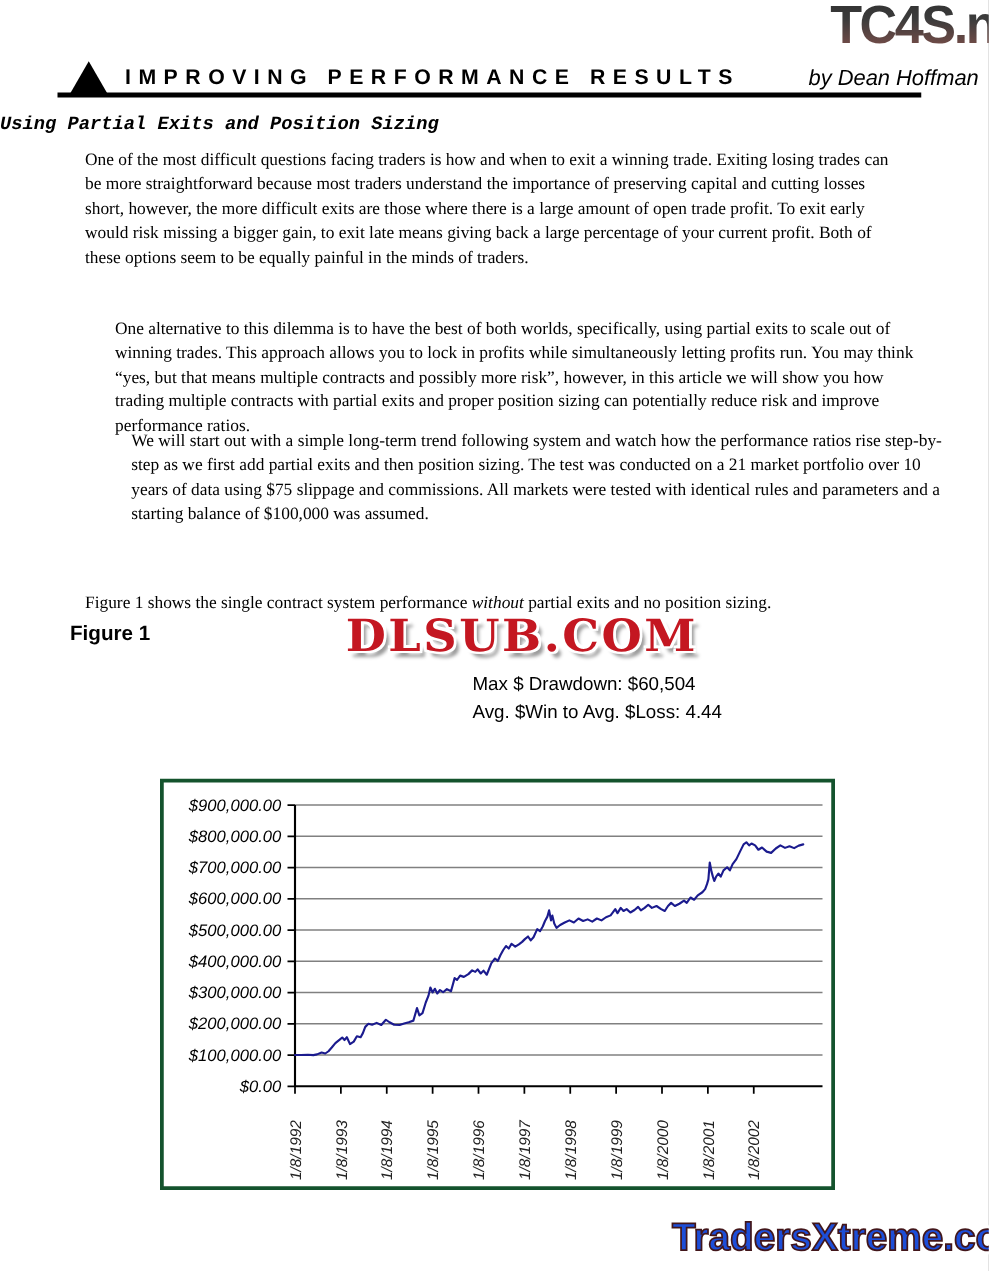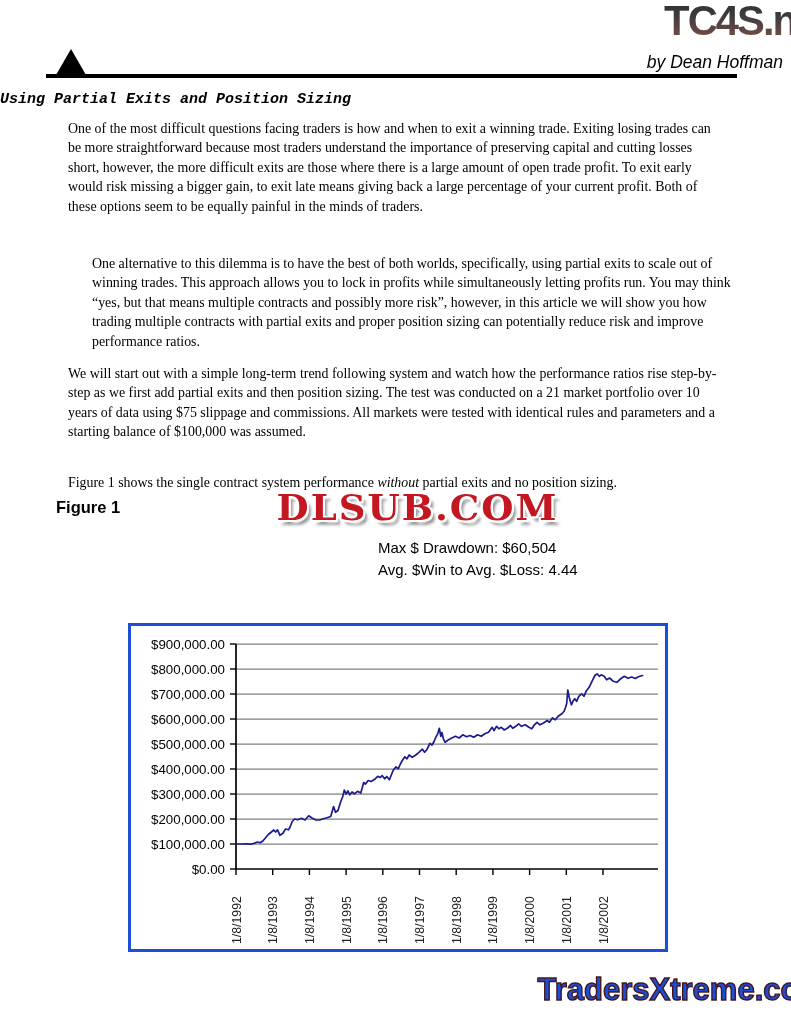--- a/index.html
+++ b/index.html
@@ -19,59 +19,60 @@
   .hdr-title{position:absolute;left:100px;top:52px;
        font-family:"Liberation Sans",sans-serif;font-weight:bold;font-size:17px;letter-spacing:6px;white-space:nowrap;}
   .hdr-by{position:absolute;right:52px;top:52px;
        font-family:"Liberation Sans",sans-serif;font-style:italic;font-size:17.5px;white-space:nowrap;}
   .hdr-rule{position:absolute;left:46px;top:74px;width:691px;height:4px;background:#000;}
   .subtitle{position:absolute;left:0;top:91px;width:705px;text-align:left;
        font-family:Liberation Mono, monospace;font-weight:bold;font-style:italic;font-size:15px;}
 
   
   .para{position:absolute;left:68px;width:657px;font-size:13.9px;line-height:19.4px;text-align:left;}
-  .p1{top:119px;} .p2{top:254px;margin-left:24px;} .p3{top:364px;} .p4{top:473px;}
+  .p1{top:119px;} .p2{top:254px;margin-left:24px;} .p3{top:344px;margin-left:37px;} .p4{top:473px;}
   .ital{font-style:italic;}
 
   
   .fig-label{position:absolute;left:56px;top:498px;
        font-family:"Liberation Sans",sans-serif;font-weight:bold;font-size:16.5px;}
   .dlsub{position:absolute;left:50%;top:486px;transform:translateX(-50%) scaleY(.96);
        font-family:"DejaVu Serif",serif;font-weight:900;font-size:37px;letter-spacing:2px;white-space:nowrap;
        color:#c41721;
        text-shadow:-2px -2px 0 #fff,2px -2px 0 #fff,-2px 2px 0 #fff,2px 2px 0 #fff,
                    0 -2px 0 #fff,0 2px 0 #fff,-2px 0 0 #fff,2px 0 0 #fff,
                    4px 5px 3px #9a9a9a;}
   .stats{position:absolute;left:117px;top:537px;
        font-family:"Liberation Sans",sans-serif;font-size:15px;line-height:21.5px;}
   .stats .col{display:inline-block;vertical-align:top;}
   .stats .col1{width:261px;}
   .ratio{position:absolute;left:117px;top:592px;
        font-family:"Liberation Sans",sans-serif;font-size:15px;}
 
   
   .chart-box{position:absolute;left:128px;top:623px;width:534px;height:323px;
-       border:3px solid #1d4ed8;background:#fff;box-sizing:content-box;}
+       border:3px solid #14532d;background:#fff;box-sizing:content-box;font-style:italic;}
   .chart-box svg{display:block;width:534px;height:323px;}
 
   
   .txtreme{position:absolute;right:8px;top:972px;
        font-family:"Liberation Sans",sans-serif;font-weight:bold;font-size:31px;letter-spacing:0;white-space:nowrap;
        color:#1d4ed8;-webkit-text-stroke:1.4px #42161a;
        text-shadow:-3px -3px 1px #fff,3px -3px 1px #fff,-3px 3px 1px #fff,3px 3px 1px #fff,
                    0 -3px 1px #fff,0 3px 1px #fff,-3px 0 1px #fff,3px 0 1px #fff;}
 </style>
 </head>
 <body>
 
 <div class="page">
 
   <div class="tc4s">TC4S.net</div>
 
   <div class="tri"></div>
+  <div class="hdr-title">IMPROVING PERFORMANCE RESULTS</div>
   <div class="hdr-by">by Dean Hoffman</div>
   <div class="hdr-rule"></div>
   <div class="subtitle">Using Partial Exits and Position Sizing</div>
 
   <div class="para p1">One of the most difficult questions facing traders is how and when to exit a winning trade. Exiting losing trades can be more straightforward because most traders understand the importance of preserving capital and cutting losses short, however, the more difficult exits are those where there is a large amount of open trade profit. To exit early would risk missing a bigger gain, to exit late means giving back a large percentage of your current profit. Both of these options seem to be equally painful in the minds of traders.</div>
   <div class="para p2">One alternative to this dilemma is to have the best of both worlds, specifically, using partial exits to scale out of winning trades. This approach allows you to lock in profits while simultaneously letting profits run. You may think “yes, but that means multiple contracts and possibly more risk”, however, in this article we will show you how trading multiple contracts with partial exits and proper position sizing can potentially reduce risk and improve performance ratios.</div>
   <div class="para p3">We will start out with a simple long-term trend following system and watch how the performance ratios rise step-by-step as we first add partial exits and then position sizing. The test was conducted on a 21 market portfolio over 10 years of data using $75 slippage and commissions. All markets were tested with identical rules and parameters and a starting balance of $100,000 was assumed.</div>
   <div class="para p4"><span>Figure 1 shows the single contract system performance </span><span class="ital">without</span><span> partial exits and no position sizing.</span></div>
 
   <div class="fig-label">Figure 1</div>

